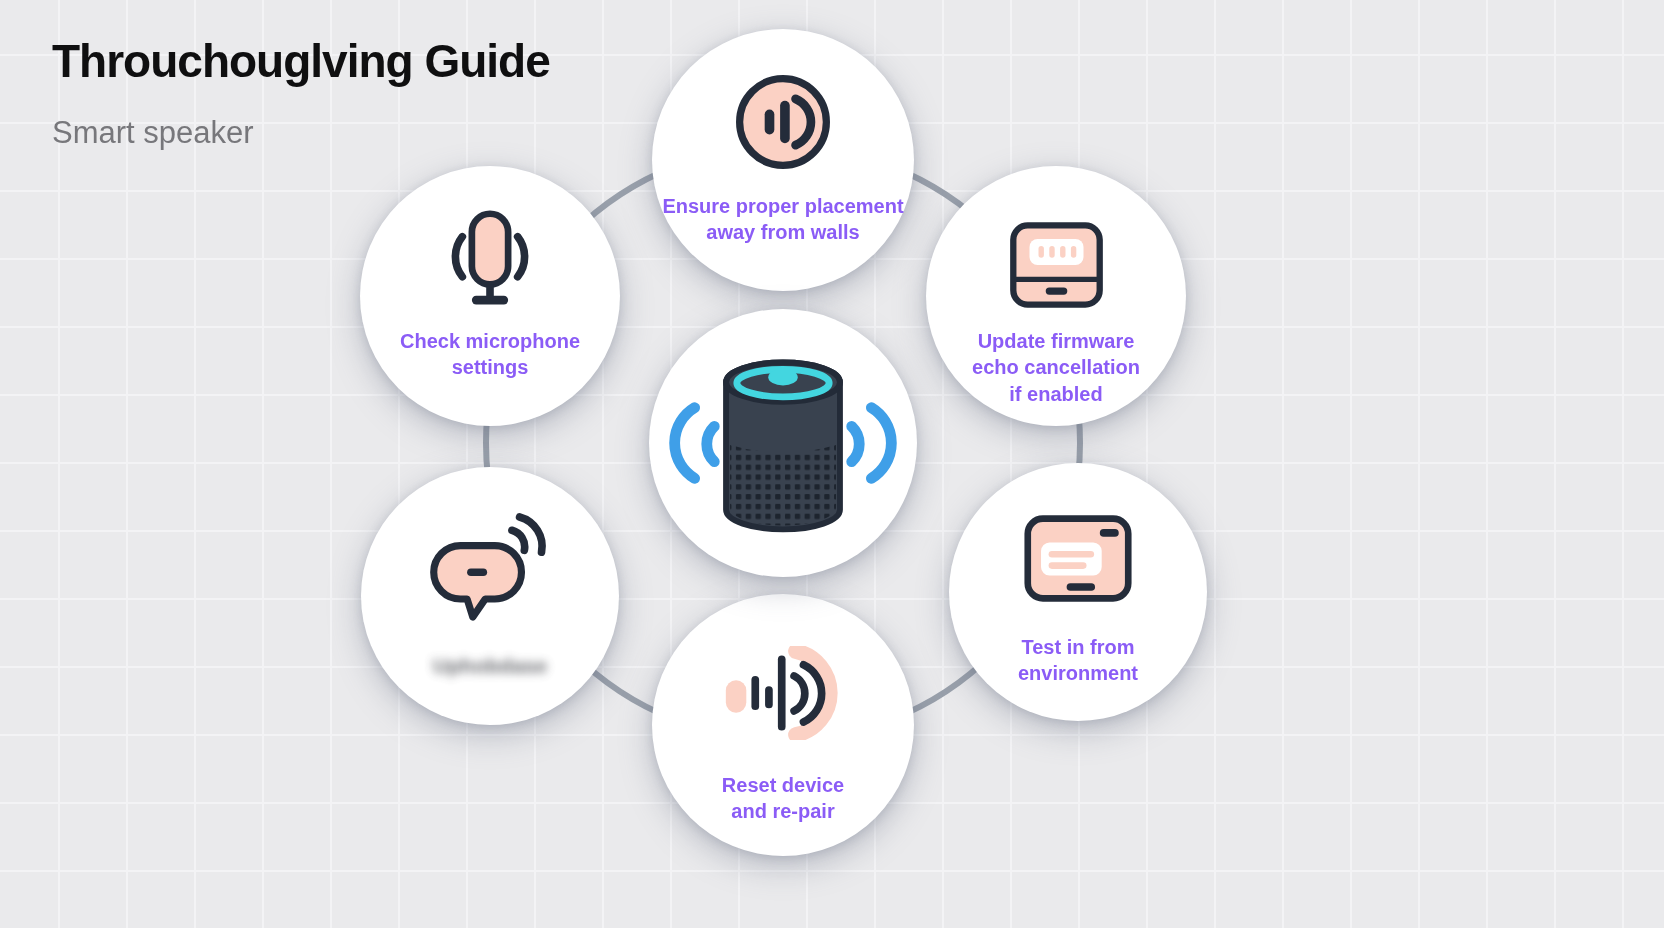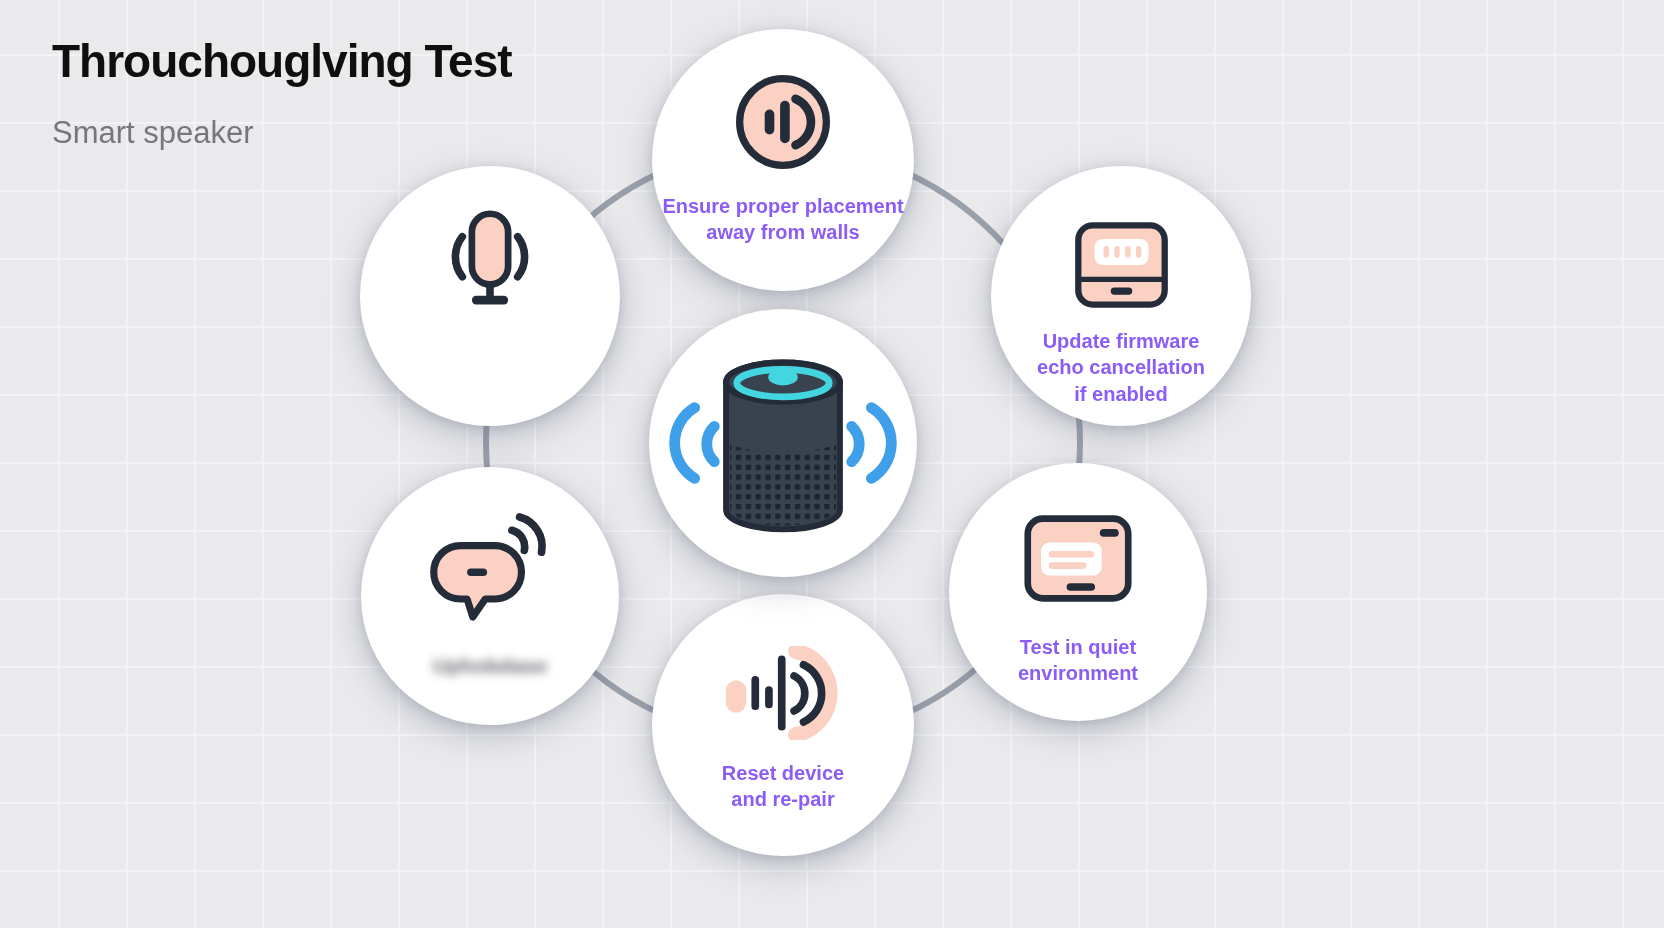--- a/index.html
+++ b/index.html
@@ -52,33 +52,33 @@
     white-space: pre-line;
   }
   .node-label.blurred {
     filter: blur(5px);
     color: #44464c;
     opacity: 0.8;
     font-size: 21px;
   }
   .node-top    { left: 652px; top: 29px;  width: 262px; height: 262px; padding-top: 40px; gap: 18px; }
   .node-ul     { left: 360px; top: 166px; width: 260px; height: 260px; padding-top: 40px; gap: 12px; }
-  .node-ur     { left: 991px; top: 166px; width: 260px; height: 260px; padding-top: 54px; gap: 18px; }
+  .node-ur     { left: 926px; top: 166px; width: 260px; height: 260px; padding-top: 54px; gap: 18px; }
   .node-ll     { left: 361px; top: 467px; width: 258px; height: 258px; padding-top: 44px; gap: 28px; }
-  .node-bottom { left: 652px; top: 594px; width: 262px; height: 262px; padding-top: 52px; gap: 20px; }
+  .node-bottom { left: 652px; top: 594px; width: 262px; height: 262px; padding-top: 52px; gap: 32px; }
   .node-lr     { left: 949px; top: 463px; width: 258px; height: 258px; padding-top: 50px; gap: 30px; }
   .node-center { left: 649px; top: 309px; width: 268px; height: 268px; justify-content: center; }
 </style>
 </head>
 <body>
 
 <div class="canvas">
 
   <div class="header">
-    <div class="title">Throuchouglving Test</div>
+    <div class="title">Throuchouglving Guide</div>
     <div class="subtitle">Smart speaker</div>
   </div>
 
   <svg class="ring-svg" width="1664" height="928">
     <circle cx="783" cy="443" r="297" fill="none" stroke="#99a0ab" stroke-width="6"></circle>
   </svg>
 
   <div class="node node-top">
     <svg width="106" height="106" viewBox="0 0 110 110">
       <circle cx="55" cy="55" r="45" fill="#fbd1c4" stroke="#242c3a" stroke-width="7.5"></circle>
@@ -91,20 +91,22 @@
   </div>
 
   <div class="node node-ul">
     <svg width="124" height="110" viewBox="0 0 130 115">
       <rect x="46" y="8" width="38" height="74" rx="19" fill="#fbd1c4" stroke="#242c3a" stroke-width="7"></rect>
       <line x1="65" y1="82" x2="65" y2="96" stroke="#242c3a" stroke-width="8"></line>
       <rect x="46" y="94" width="38" height="9" rx="4.5" fill="#242c3a"></rect>
       <path d="M 36 32 A 34 34 0 0 0 36 74" fill="none" stroke="#242c3a" stroke-width="8" stroke-linecap="round"></path>
       <path d="M 94 32 A 34 34 0 0 1 94 74" fill="none" stroke="#242c3a" stroke-width="8" stroke-linecap="round"></path>
     </svg>
+    <div class="node-label">Check microphone
+settings</div>
   </div>
 
   <div class="node node-ur">
     <svg width="101" height="90" viewBox="0 0 112 100">
       <rect x="8" y="6" width="96" height="88" rx="16" fill="#fbd1c4" stroke="#242c3a" stroke-width="7"></rect>
       <line x1="9" y1="66" x2="103" y2="66" stroke="#242c3a" stroke-width="6"></line>
       <rect x="26" y="21" width="60" height="29" rx="9" fill="#ffffff"></rect>
       <rect x="36" y="29" width="6" height="13" rx="3" fill="#fbd1c4"></rect>
       <rect x="48" y="29" width="6" height="13" rx="3" fill="#fbd1c4"></rect>
       <rect x="60" y="29" width="6" height="13" rx="3" fill="#fbd1c4"></rect>
@@ -142,21 +144,21 @@
 
   <div class="node node-lr">
     <svg width="112" height="91" viewBox="0 0 118 96">
       <rect x="6" y="6" width="106" height="84" rx="16" fill="#fbd1c4" stroke="#242c3a" stroke-width="7"></rect>
       <rect x="82" y="17" width="20" height="8" rx="4" fill="#242c3a"></rect>
       <rect x="20" y="31" width="64" height="35" rx="9" fill="#ffffff"></rect>
       <rect x="28" y="40" width="48" height="7" rx="3.5" fill="#fbd1c4"></rect>
       <rect x="28" y="52" width="40" height="7" rx="3.5" fill="#fbd1c4"></rect>
       <rect x="47" y="74" width="30" height="8" rx="4" fill="#242c3a"></rect>
     </svg>
-    <div class="node-label">Test in quiet
+    <div class="node-label">Test in from
 environment</div>
   </div>
 
   <div class="node node-center">
     <svg width="236" height="216" viewBox="0 0 240 220">
       <defs>
         <pattern id="grille-dots" width="10" height="10" patternUnits="userSpaceOnUse">
           <rect x="2" y="2" width="5.5" height="5.5" rx="1" fill="#1d242e"></rect>
         </pattern>
       </defs>

